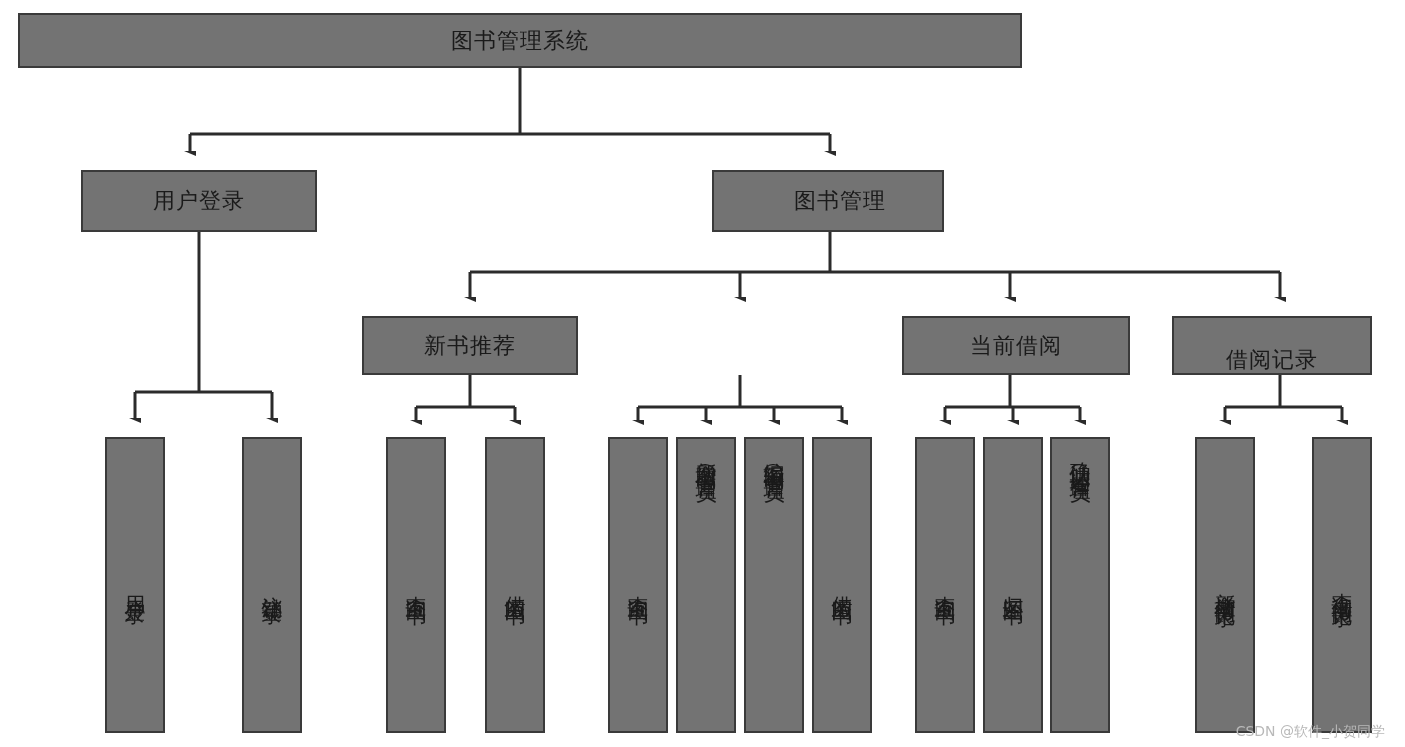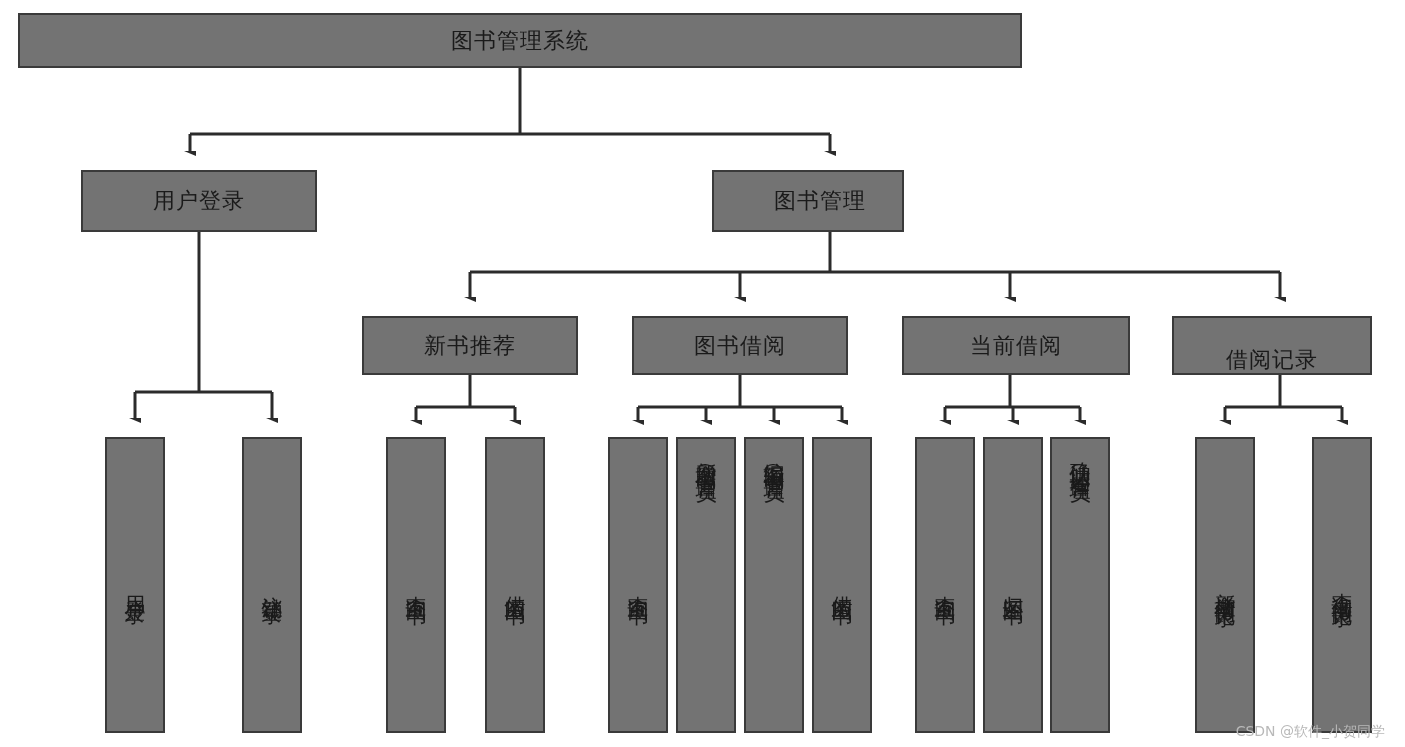--- a/index.html
+++ b/index.html
@@ -147,30 +147,27 @@
     </g>
   </svg>
 
   <div class="node root h" style="left:18px; top:13px; width:1004px; height:55px;">
     <span class="node-label">图书管理系统</span>
   </div>
 
   <div class="node h" style="left:81px; top:170px; width:236px; height:62px;">
     <span class="node-label">用户登录</span>
   </div>
-  <div class="node h" style="left:712px; top:170px; width:192px; height:62px;padding-left:24px;">
+  <div class="node h" style="left:712px; top:170px; width:232px; height:62px;padding-left:24px;">
     <span class="node-label">图书管理</span>
   </div>
 
   <div class="node h" style="left:362px; top:316px; width:216px; height:59px;align-items:center;">
     <span class="node-label">新书推荐</span>
   </div>
-  <div class="node h" style="left:632px; top:316px; width:216px; height:59px;">
-    <span class="node-label">图书借阅</span>
-  </div>
   <div class="node h" style="left:902px; top:316px; width:228px; height:59px;">
     <span class="node-label">当前借阅</span>
   </div>
   <div class="node h" style="left:1172px; top:316px; width:200px; height:59px;align-items:flex-end;">
     <span class="node-label">借阅记录</span>
   </div>
 
   <div class="node v center" style="left:105px; top:437px; width:60px; height:296px;">
     <span class="node-label">用户登录</span>
   </div>

